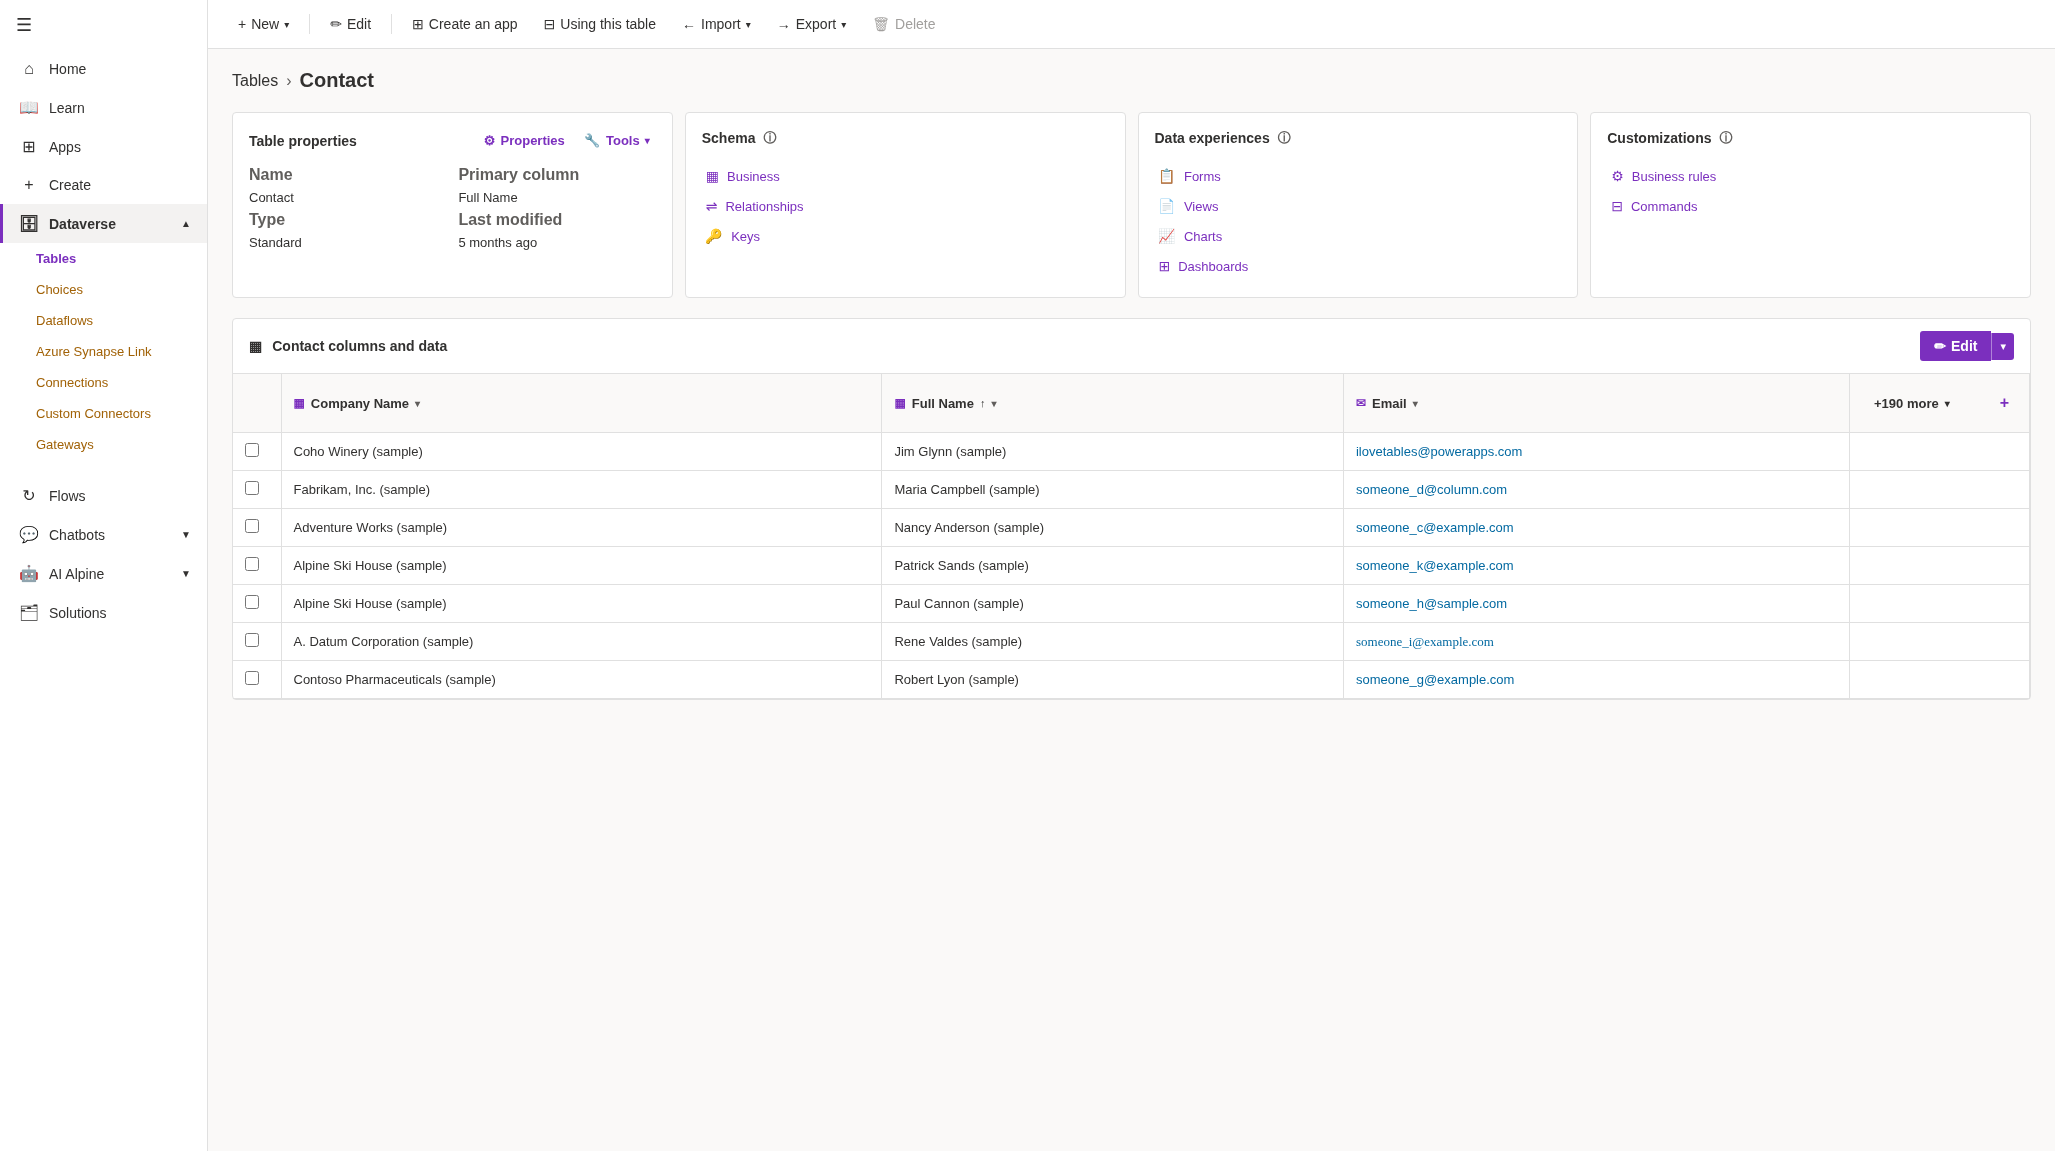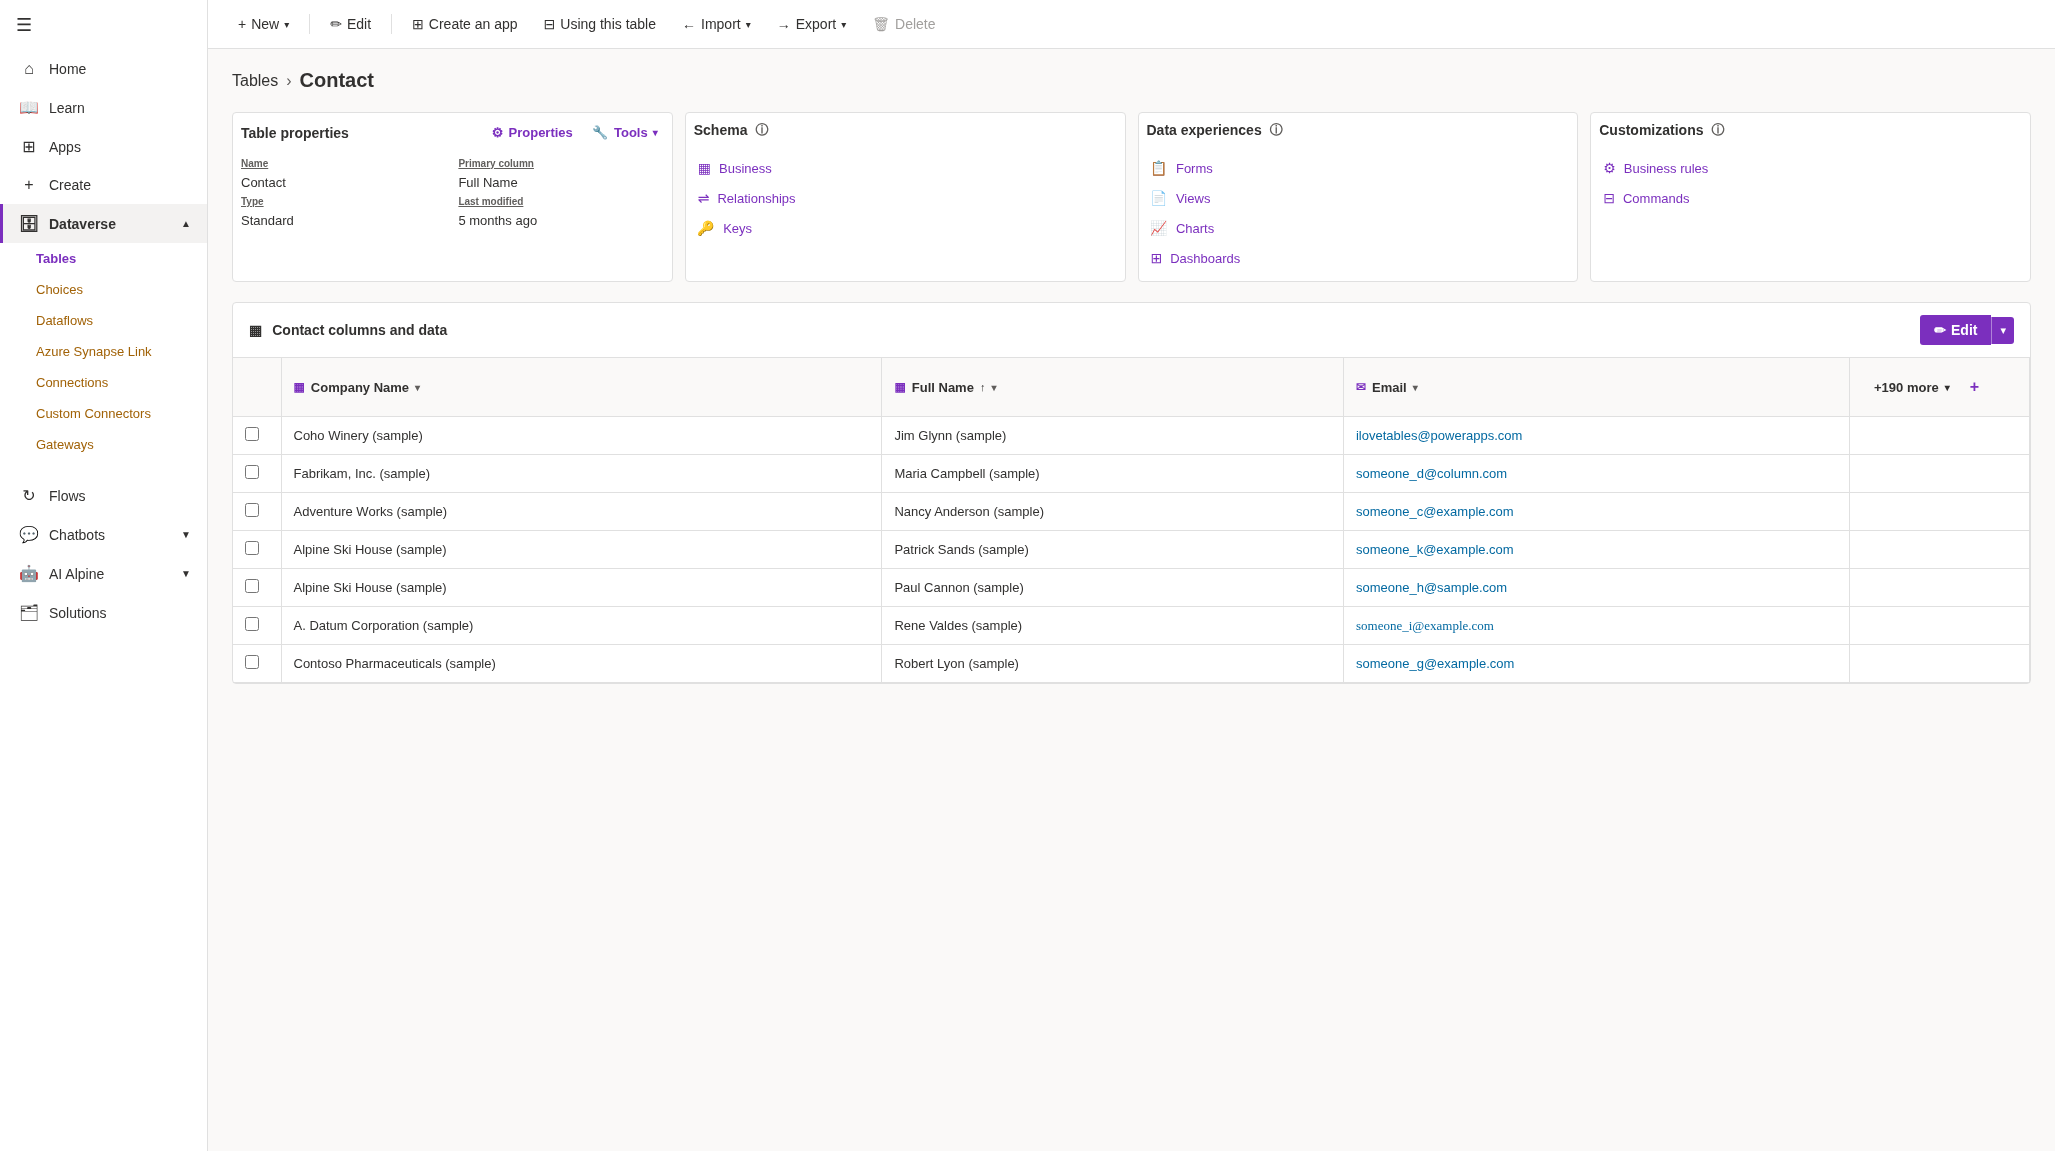--- a/index.html
+++ b/index.html
@@ -105,21 +105,21 @@
     .cards-row {
       display: grid;
       grid-template-columns: 1fr 1fr 1fr 1fr;
       gap: 12px;
       margin-bottom: 20px;
     }
     .card {
       background: #fff;
       border: 1px solid #e0e0e0;
       border-radius: 4px;
-      padding: 8px;
+      padding: 16px;
     }
     .card-header {
       display: flex;
       align-items: center;
       gap: 8px;
       margin-bottom: 14px;
       font-weight: 600;
       color: #323130;
       font-size: 14px;
     }
@@ -134,21 +134,21 @@
       display: flex;
       align-items: center;
       gap: 5px;
       color: #7b2fbe;
       cursor: pointer;
       font-size: 13px;
       padding: 4px 6px;
       border-radius: 3px;
     }
     .prop-grid { display: grid; grid-template-columns: 1fr 1fr; gap: 6px 12px; }
-    .prop-label { color: #605e5c; font-size: 10px; font-weight: 600; text-decoration: underline; }
+    .prop-label { color: #605e5c; font-size: 16px; font-weight: 600; }
     .prop-value { color: #323130; font-size: 13px; }
     .schema-item {
       display: flex;
       align-items: center;
       gap: 8px;
       padding: 7px 4px;
       cursor: pointer;
       color: #7b2fbe;
       font-size: 13px;
       border-radius: 3px;
@@ -230,21 +230,21 @@
       display: flex;
       align-items: center;
       gap: 6px;
       color: #323130;
       font-weight: 600;
       font-size: 13px;
       cursor: pointer;
       padding: 10px 12px;
     }
     .add-col { color: #7b2fbe; font-size: 16px; cursor: pointer; padding: 10px 8px; }
-    .last-th { display: flex; align-items: center; justify-content: flex-start; }
+    .last-th { display: flex; align-items: center; justify-content: space-between; }
   </style>
 </head>
 <body>
 
 <nav class="sidebar">
   <div class="sidebar-header">
     <span style="font-size:18px;cursor:pointer;color:#323130;">☰</span>
   </div>
 
   <div class="sidebar-nav-item">

